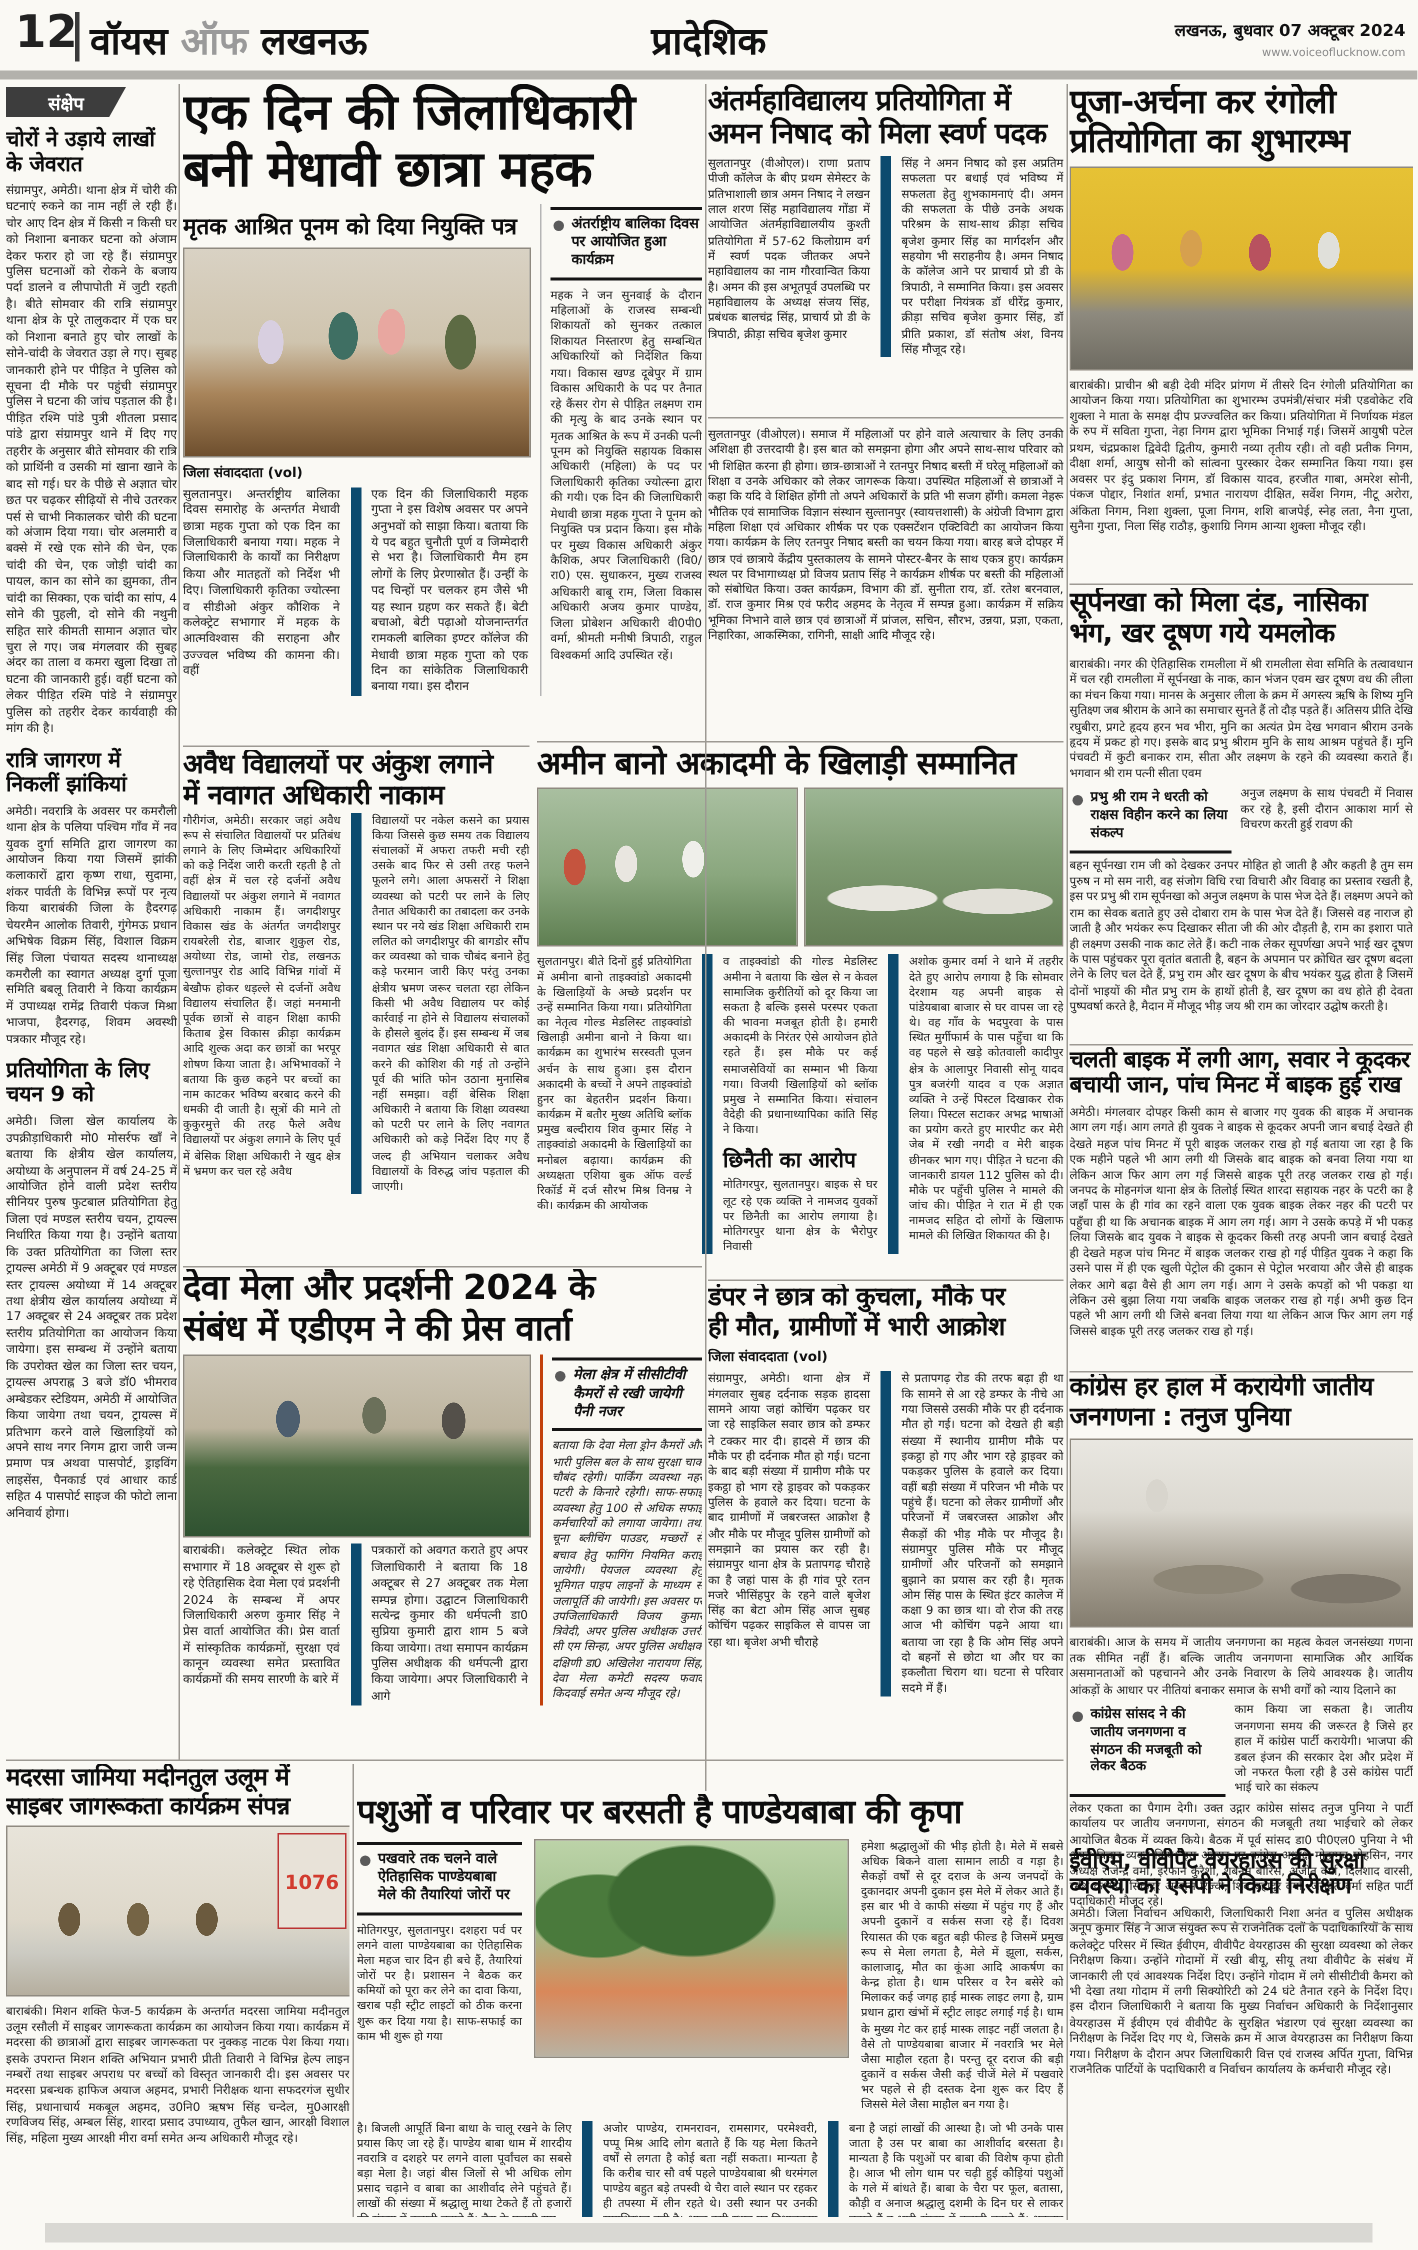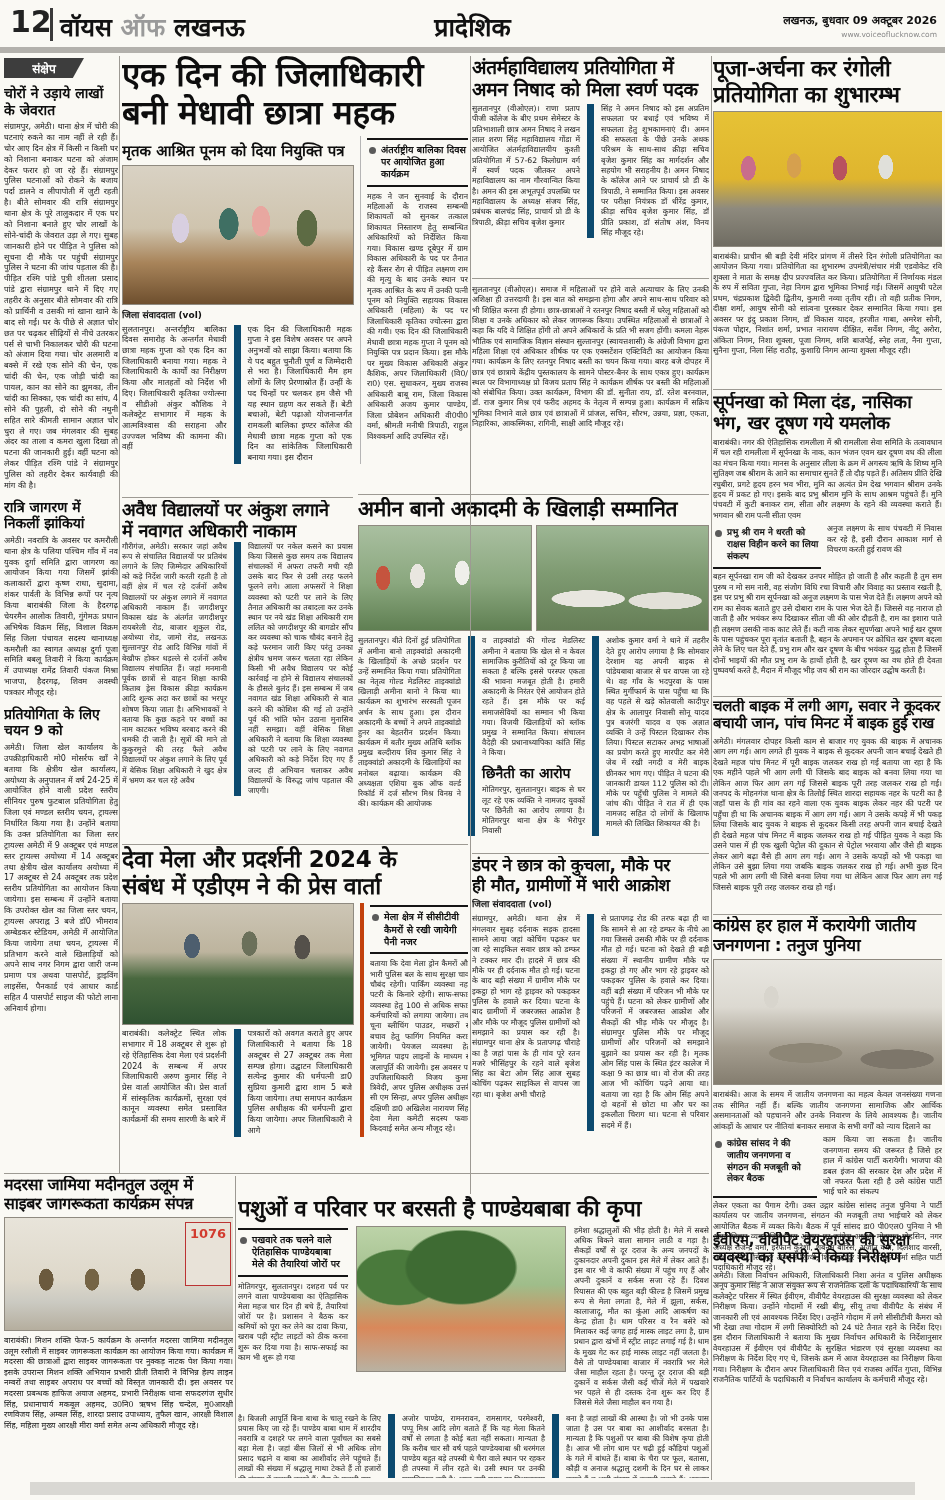--- a/index.html
+++ b/index.html
@@ -65,33 +65,33 @@
   #sec-illegal .bodytxt{font-size:7.6px;}
 
   
   #sec-deva{left:122px;top:846px;width:346px;height:346px;}
   #sec-deva .hl{font-size:23px;}
   .ph-deva{width:230px;height:120px;background:
      radial-gradient(ellipse 13px 20px at 30% 35%,#4d5e6e 0%,#4d5e6e 60%,transparent 62%),
      radial-gradient(ellipse 13px 20px at 55% 33%,#6b705a 0%,#6b705a 60%,transparent 62%),
      radial-gradient(ellipse 13px 20px at 78% 36%,#54504a 0%,#54504a 60%,transparent 62%),
      linear-gradient(180deg,#cdc6b6 0%,#bdb49e 40%,#49683f 62%,#2f5231 100%);}
-  #deva-right{width:101px;flex:none;margin-left:8px;border-left:4px solid #c2410c;padding-left:6px;}
+  #deva-right{width:101px;flex:none;margin-left:8px;border-left:2px solid #c2410c;padding-left:6px;font-style:italic;}
   #deva-right .bodytxt{font-size:7.7px;}
 
   
   #sec-madrasa{left:4px;top:1176px;width:229px;height:302px;}
   #sec-madrasa .hl{font-size:16px;}
   .ph-madrasa{width:100%;height:112px;background:
      radial-gradient(ellipse 12px 18px at 18% 55%,#6b5a3e 0%,#6b5a3e 60%,transparent 62%),
      radial-gradient(ellipse 12px 18px at 38% 55%,#756445 0%,#756445 60%,transparent 62%),
      radial-gradient(ellipse 12px 18px at 58% 55%,#6b5a3e 0%,#6b5a3e 60%,transparent 62%),
      linear-gradient(180deg,#e8e4da 0%,#ded8ca 55%,#cbcac2 75%,#b5ae9e 100%);}
   #madrasa-poster{position:absolute;right:3px;top:4px;width:44px;height:62px;background:#e8e2d8;
-     border:1px solid #b33;display:flex;align-items:flex-start;justify-content:center;margin-left:12px;}
+     border:1px solid #b33;display:flex;align-items:center;justify-content:center;margin-left:12px;}
   #madrasa-poster span{color:#d23b2f;font-weight:900;font-size:13px;margin-top:3px;}
   #sec-madrasa .bodytxt{font-size:7.9px;}
 
   
   #sec-gold{left:472px;top:56px;width:237px;height:222px;}
   #sec-gold .hl{font-size:19px;}
   #sec-gold .bodytxt{font-size:7.7px;}
 
   
   #sec-women{left:472px;top:281px;width:237px;height:213px;}
@@ -175,21 +175,21 @@
   <div>
     <div id="hdr-pageno">12</div>
     <div id="hdr-bar"></div>
     <div id="hdr-mast">
       <span>वॉयस</span>
       <span class="grey">ऑफ</span>
       <span>लखनऊ</span>
     </div>
     <div id="hdr-section">प्रादेशिक</div>
     <div id="hdr-right">
-      <div id="hdr-date">लखनऊ, बुधवार 09 अक्टूबर 2026</div>
+      <div id="hdr-date">लखनऊ, बुधवार 07 अक्टूबर 2024</div>
       <div id="hdr-web">www.voiceoflucknow.com</div>
     </div>
     <div id="hdr-rule"></div>
   </div>
 
   <div class="sec" id="sec-briefs">
     <div id="briefs-label">संक्षेप</div>
     <div>
       <div class="brief-h">चोरों ने उड़ाये लाखों के जेवरात</div>
       <div class="brief-b">संग्रामपुर, अमेठी। थाना क्षेत्र में चोरी की घटनाएं रुकने का नाम नहीं ले रही हैं। चोर आए दिन क्षेत्र में किसी न किसी घर को निशाना बनाकर घटना को अंजाम देकर फरार हो जा रहे हैं। संग्रामपुर पुलिस घटनाओं को रोकने के बजाय पर्दा डालने व लीपापोती में जुटी रहती है। बीते सोमवार की रात्रि संग्रामपुर थाना क्षेत्र के पूरे तालुकदार में एक घर को निशाना बनाते हुए चोर लाखों के सोने-चांदी के जेवरात उड़ा ले गए। सुबह जानकारी होने पर पीड़ित ने पुलिस को सूचना दी मौके पर पहुंची संग्रामपुर पुलिस ने घटना की जांच पड़ताल की है। पीड़ित रश्मि पांडे पुत्री शीतला प्रसाद पांडे द्वारा संग्रामपुर थाने में दिए गए तहरीर के अनुसार बीते सोमवार की रात्रि को प्रार्थिनी व उसकी मां खाना खाने के बाद सो गई। घर के पीछे से अज्ञात चोर छत पर चढ़कर सीढ़ियों से नीचे उतरकर पर्स से चाभी निकालकर चोरी की घटना को अंजाम दिया गया। चोर अलमारी व बक्से में रखे एक सोने की चेन, एक चांदी की चेन, एक जोड़ी चांदी का पायल, कान का सोने का झुमका, तीन चांदी का सिक्का, एक चांदी का सांप, 4 सोने की पुहली, दो सोने की नथुनी सहित सारे कीमती सामान अज्ञात चोर चुरा ले गए। जब मंगलवार की सुबह अंदर का ताला व कमरा खुला दिखा तो घटना की जानकारी हुई। वहीं घटना को लेकर पीड़ित रश्मि पांडे ने संग्रामपुर पुलिस को तहरीर देकर कार्यवाही की मांग की है।</div>

